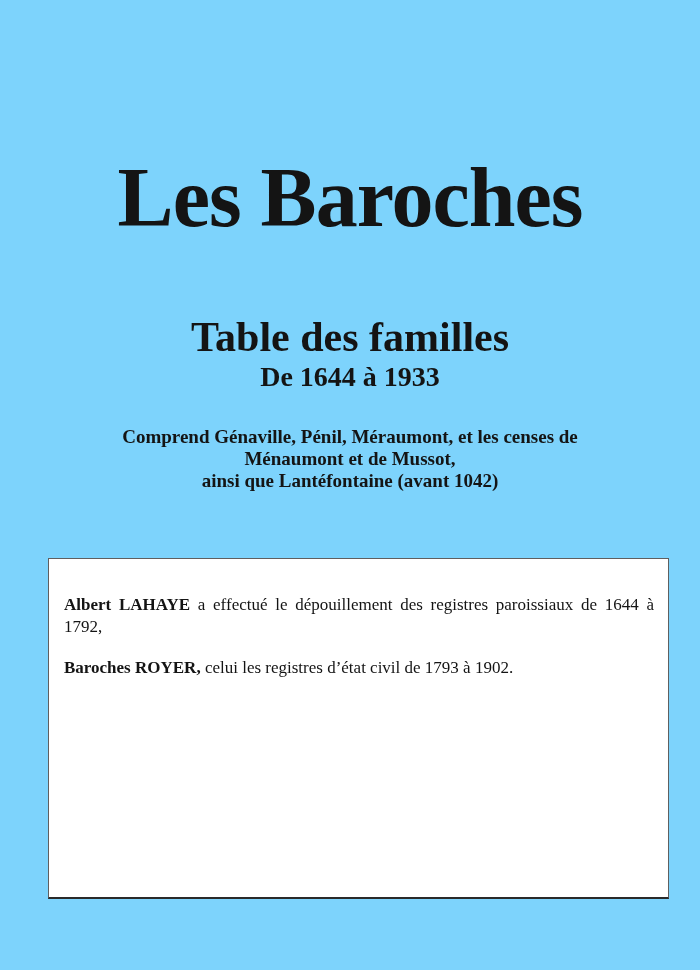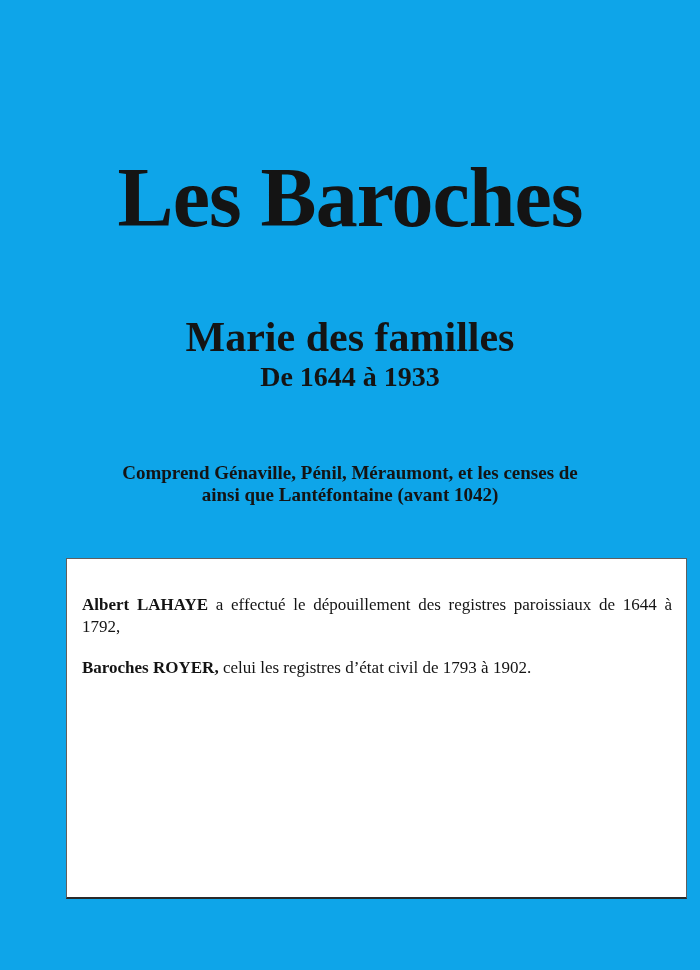--- a/index.html
+++ b/index.html
@@ -4,21 +4,21 @@
 <style>
   html, body {
     margin: 0;
     padding: 0;
     background: #ffffff;
   }
   .page {
     position: relative;
     width: 700px;
     height: 970px;
-    background: #0ea5e9;
+    background: #7dd3fc;
     color: #141414;
     font-family: "Liberation Serif", "DejaVu Serif", serif;
     overflow: hidden;
     text-decoration: underline;
   }
   .centered {
     position: absolute;
     left: 0;
     width: 700px;
     text-align: center;
@@ -47,25 +47,24 @@
     top: 363px;
     font-size: 28px;
     font-weight: bold;
     line-height: 1;
   }
   .coverage {
     top: 426px;
     font-size: 19px;
     font-weight: bold;
     line-height: 22px;
-    margin-top: 36px;
   }
   .credits-box {
     position: absolute;
-    left: 66px;
+    left: 48px;
     top: 558px;
     width: 621px;
     height: 341px;
     box-sizing: border-box;
     border: 1px solid #5f5f5f;
     border-bottom: 2px solid #2a2a2a;
     padding: 35px 14px 0 15px;
     background: #ffffff;
   }
   .credit {
@@ -81,26 +80,27 @@
   }
 </style>
 </head>
 <body>
 
 <div class="page">
 
   <h1 class="centered main-title">Les Baroches</h1>
 
 
-  <h2 class="centered section-title">Marie des familles</h2>
+  <h2 class="centered section-title">Table des familles</h2>
 
   <div class="centered date-range">De 1644 à 1933</div>
 
   <div class="centered coverage">
     <div>Comprend Génaville, Pénil, Méraumont, et les censes de</div>
+    <div>Ménaumont et de Mussot,</div>
     <div>ainsi que Lantéfontaine (avant 1042)</div>
   </div>
 
   <div class="credits-box">
 
     <p class="credit justified">
       <b>Albert LAHAYE</b><span> a effectué le dépouillement des registres paroissiaux de 1644 à 1792,</span>
     </p>
 
     <p class="credit">

